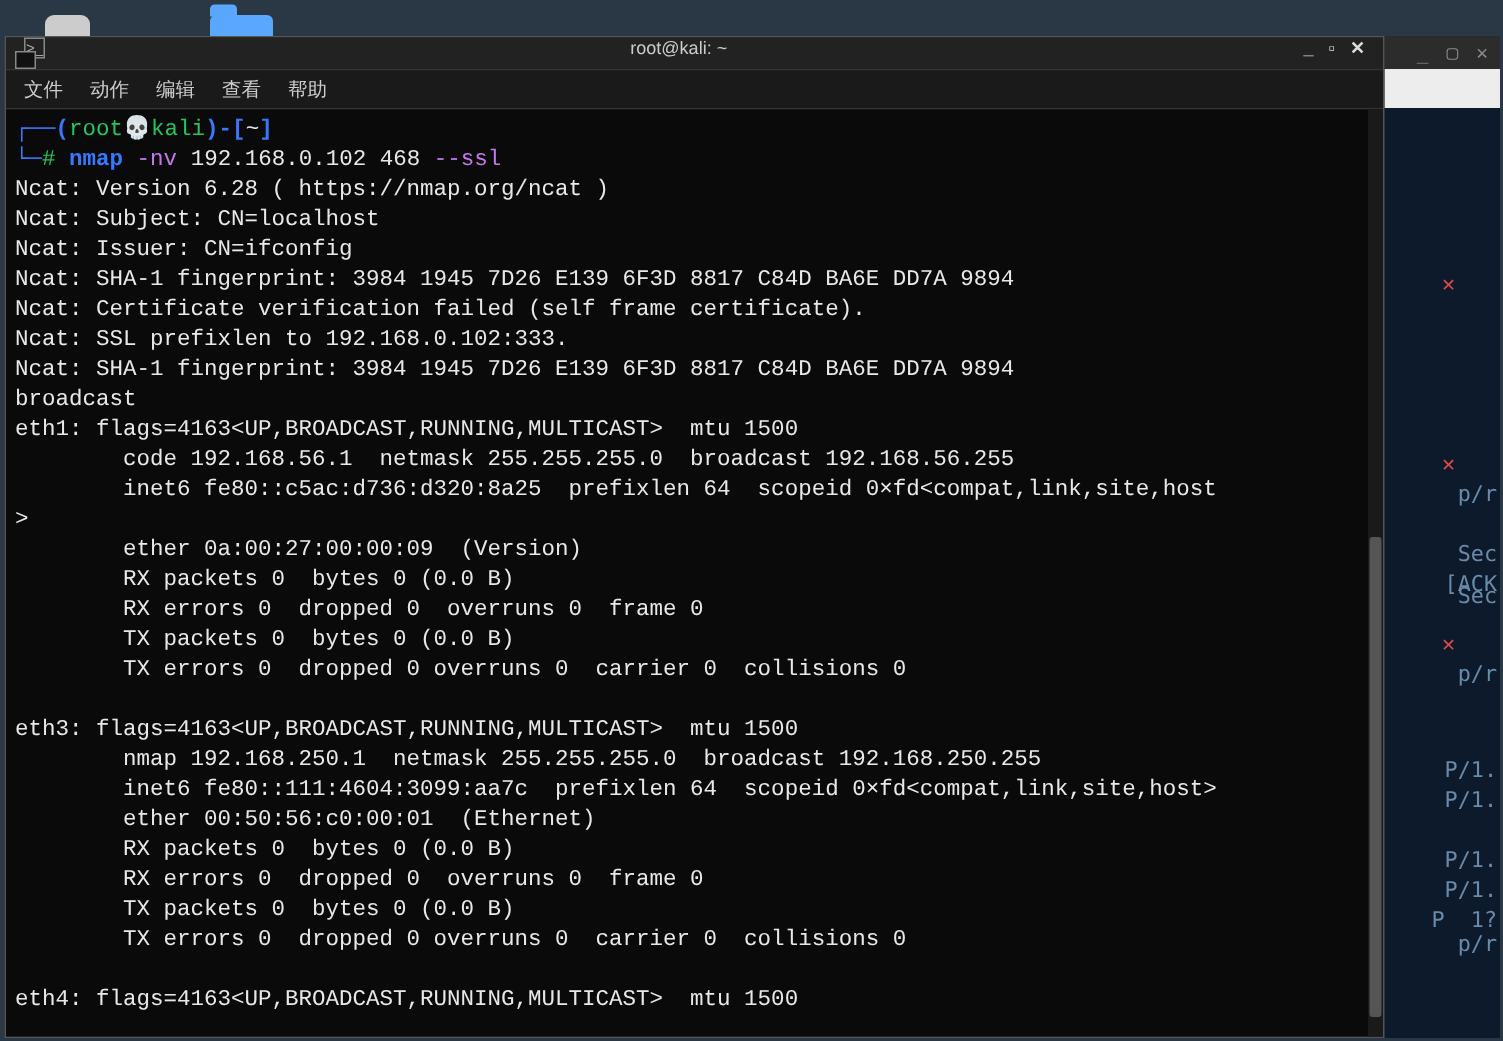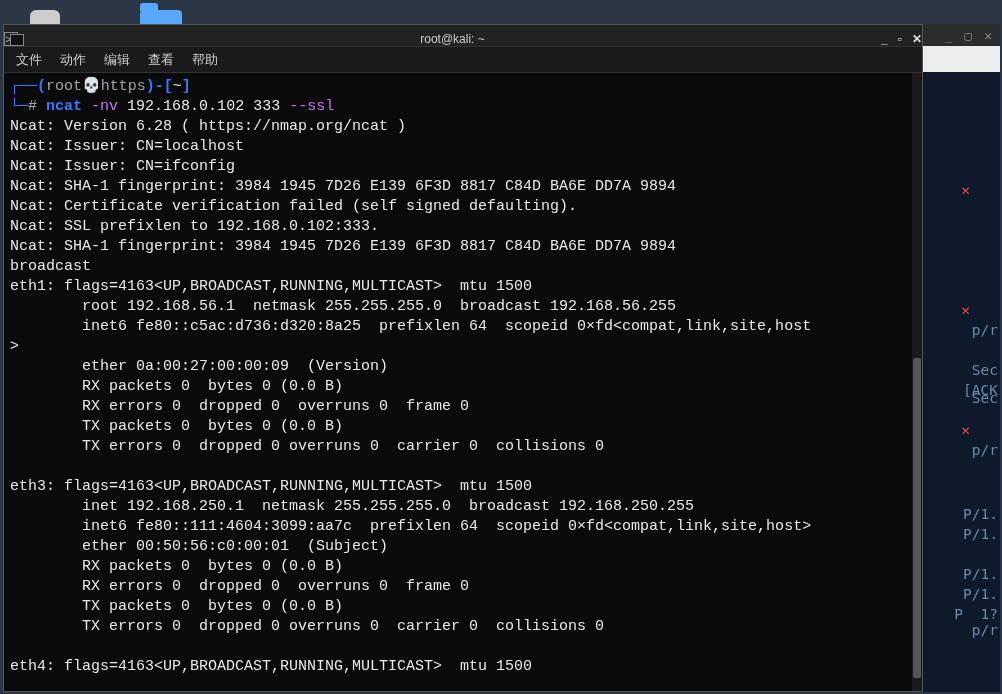--- a/index.html
+++ b/index.html
@@ -83,24 +83,24 @@
     background: #1a1a1a;
     border: 1px solid #555;
     display: flex;
     flex-direction: column;
   }
   .titlebar {
     height: 22px;
     background: #222;
     color: #ddd;
     display: flex;
-    align-items: flex-end;
+    align-items: flex-start;
     font-family: sans-serif;
     font-size: 12px;
-    padding: 0 0;
+    padding: 0 12px;
     border-bottom: 1px solid #333;
   }
   .titlebar .sysicon {
     width: 14px; height: 14px;
     border: 1px solid #888;
     margin-right: 6px;
     display:inline-flex; align-items:center; justify-content:center;
     font-size: 10px; color:#aaa;
   }
   .titlebar .title { flex: 1; text-align: center; color:#ccc; }
@@ -124,21 +124,21 @@
     background: #0a0a0a;
     color: #d8d8d8;
     font-family: "Courier New", monospace;
     font-size: 15px;
     line-height: 20px;
     padding: 4px 6px;
     white-space: pre;
     overflow: hidden;
     position: relative;
   }
-  .terminal .red { color: #a3a3a3; }
+  .terminal .red { color: #22c55e; }
   .terminal .blue { color: #3878ff; font-weight: bold; }
   .terminal .white { color: #e8e8e8; }
   .terminal .skull { color: #fff; }
   .terminal .purple { color: #c478ed; margin-top: 40px; }
   .term-scrollbar {
     position: absolute;
     right: 0; top: 0;
     width: 10px; height: 100%;
     background: #1a1a1a;
   }
@@ -204,44 +204,44 @@
         <span>✕</span>
       </span>
     </div>
     <div class="menubar">
       <span>文件</span>
       <span>动作</span>
       <span>编辑</span>
       <span>查看</span>
       <span>帮助</span>
     </div>
-    <div class="terminal" id="term"><div style="position: relative;"><span class="blue">┌──(</span><span class="red">root</span><span class="skull">💀</span><span class="red">https</span><span class="blue">)-[</span><span class="white">~</span><span class="blue">]</span>
-<span class="blue">└─</span><span class="red">#</span> <span class="blue">ncat</span> <span class="purple">-nv</span> <span class="white">192.168.0.102 333</span> <span class="purple">--ssl</span>
+    <div class="terminal" id="term"><div style="position: relative;"><span class="blue">┌──(</span><span class="red">root</span><span class="skull">💀</span><span class="red">kali</span><span class="blue">)-[</span><span class="white">~</span><span class="blue">]</span>
+<span class="blue">└─</span><span class="red">#</span> <span class="blue">nmap</span> <span class="purple">-nv</span> <span class="white">192.168.0.102 468</span> <span class="purple">--ssl</span>
 <span class="white">Ncat: Version 6.28 ( https://nmap.org/ncat )</span>
-<span class="white">Ncat: Issuer: CN=localhost</span>
+<span class="white">Ncat: Subject: CN=localhost</span>
 <span class="white">Ncat: Issuer: CN=ifconfig</span>
 <span class="white">Ncat: SHA-1 fingerprint: 3984 1945 7D26 E139 6F3D 8817 C84D BA6E DD7A 9894</span>
-<span class="white">Ncat: Certificate verification failed (self signed defaulting).</span>
+<span class="white">Ncat: Certificate verification failed (self frame certificate).</span>
 <span class="white">Ncat: SSL prefixlen to 192.168.0.102:333.</span>
 <span class="white">Ncat: SHA-1 fingerprint: 3984 1945 7D26 E139 6F3D 8817 C84D BA6E DD7A 9894</span>
 <span class="white">broadcast</span>
 <span class="white">eth1: flags=4163&lt;UP,BROADCAST,RUNNING,MULTICAST&gt;  mtu 1500</span>
-<span class="white">        root 192.168.56.1  netmask 255.255.255.0  broadcast 192.168.56.255</span>
+<span class="white">        code 192.168.56.1  netmask 255.255.255.0  broadcast 192.168.56.255</span>
 <span class="white">        inet6 fe80::c5ac:d736:d320:8a25  prefixlen 64  scopeid 0×fd&lt;compat,link,site,host</span>
 <span class="white">&gt;</span>
 <span class="white">        ether 0a:00:27:00:00:09  (Version)</span>
 <span class="white">        RX packets 0  bytes 0 (0.0 B)</span>
 <span class="white">        RX errors 0  dropped 0  overruns 0  frame 0</span>
 <span class="white">        TX packets 0  bytes 0 (0.0 B)</span>
 <span class="white">        TX errors 0  dropped 0 overruns 0  carrier 0  collisions 0</span>
 <span class="white"></span>
 <span class="white">eth3: flags=4163&lt;UP,BROADCAST,RUNNING,MULTICAST&gt;  mtu 1500</span>
-<span class="white">        inet 192.168.250.1  netmask 255.255.255.0  broadcast 192.168.250.255</span>
+<span class="white">        nmap 192.168.250.1  netmask 255.255.255.0  broadcast 192.168.250.255</span>
 <span class="white">        inet6 fe80::111:4604:3099:aa7c  prefixlen 64  scopeid 0×fd&lt;compat,link,site,host&gt;</span>
-<span class="white">        ether 00:50:56:c0:00:01  (Subject)</span>
+<span class="white">        ether 00:50:56:c0:00:01  (Ethernet)</span>
 <span class="white">        RX packets 0  bytes 0 (0.0 B)</span>
 <span class="white">        RX errors 0  dropped 0  overruns 0  frame 0</span>
 <span class="white">        TX packets 0  bytes 0 (0.0 B)</span>
 <span class="white">        TX errors 0  dropped 0 overruns 0  carrier 0  collisions 0</span>
 <span class="white"></span>
 <span class="white">eth4: flags=4163&lt;UP,BROADCAST,RUNNING,MULTICAST&gt;  mtu 1500</span>
 </div>
       <div class="term-scrollbar">
         <div class="thumb" id="thumb" style="top: 285px; height: 320px;"></div>
       </div>

